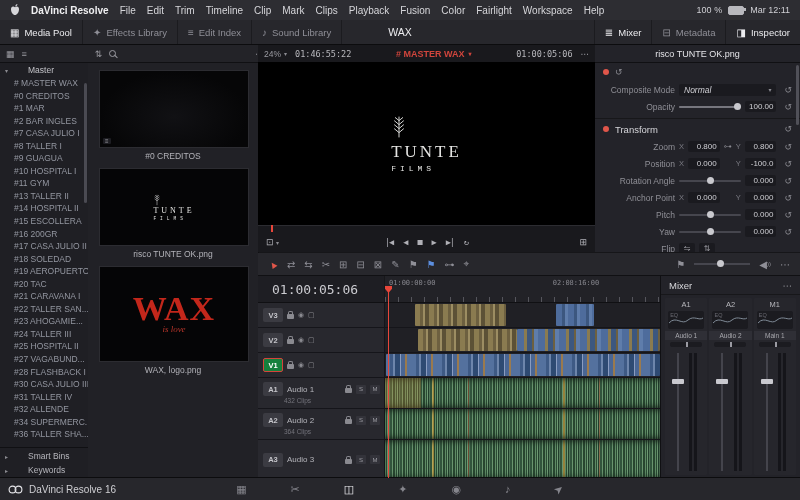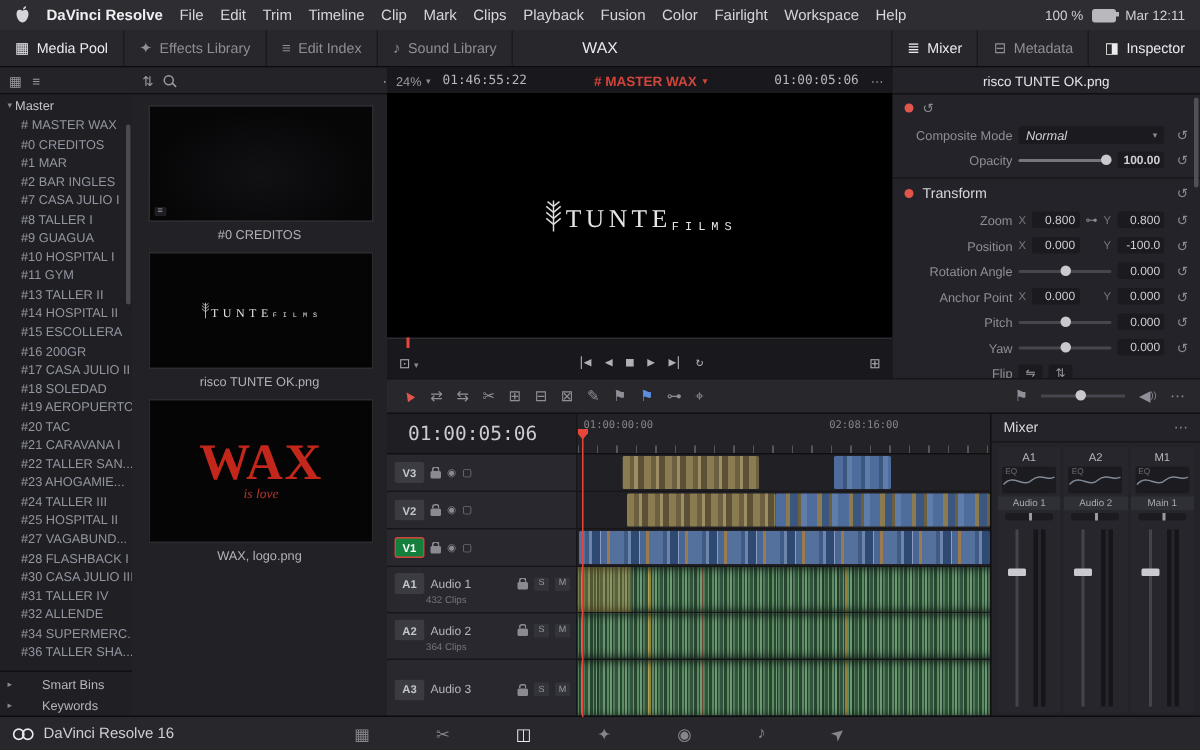--- a/index.html
+++ b/index.html
@@ -35,41 +35,41 @@
                display:flex;align-items:center;gap:7px;padding:0 6px;font-size:9px;color:#9a9aa1;}
   .ph-bin{display:flex;align-items:center;gap:3px;color:#c9c9ce;margin-top:36px;}
   .chev{font-size:6px;color:#8a8a90;}
   .ph-spacer{flex:1;}
   .search-glyph{width:5px;height:5px;border:1px solid #9a9aa1;border-radius:50%;position:relative;display:inline-block;}
   .search-glyph::after{content:'';position:absolute;width:4px;height:1px;background:#9a9aa1;transform:rotate(45deg);right:-3px;bottom:-1px;}
 
   
   .bins{position:absolute;top:63px;left:0;width:88px;bottom:22px;background:#1f1f24;
         border-right:1px solid #101013;display:flex;flex-direction:column;font-size:8.5px;}
-  .bin-root{display:flex;align-items:center;gap:2px;padding:2px 0 2px 5px;color:#c3c3c8;}
+  .bin-root{display:flex;align-items:center;gap:20px;padding:2px 0 2px 5px;color:#c3c3c8;}
   .bin-list{flex:1;overflow:hidden;}
   .bin-item{padding-left:14px;line-height:12.55px;white-space:nowrap;color:#9396a0;cursor:default;}
   .bin-foot{border-top:1px solid #101013;padding:1px 0;}
   .bin-sec{display:flex;align-items:center;gap:20px;padding:2px 0 2px 5px;color:#b5b5bb;}
   .vscroll{position:absolute;right:1px;top:20px;width:3px;height:120px;background:#4a4a52;border-radius:2px;}
 
   
   .thumbs{position:absolute;top:63px;left:88px;width:170px;bottom:22px;background:#212126;
           border-right:1px solid #101013;display:flex;flex-direction:column;align-items:center;overflow:hidden;}
   .thumb{margin-top:7px;width:148px;cursor:default;}
   .thumb-img{width:148px;height:76px;background:#050506;border:1px solid #2c2c31;position:relative;
              display:flex;align-items:center;justify-content:center;overflow:hidden;}
   .thumb-img.tall{height:94px;}
   .thumb-img.dark{background:radial-gradient(ellipse at 50% 60%, #111114 0%, #060607 70%);}
   .badge{position:absolute;left:3px;bottom:3px;font-size:6px;color:#9a9aa1;background:#1d1d22;
          padding:0 2px;border-radius:1px;}
   .thumb-cap{text-align:center;font-size:8.5px;color:#b2b2b8;margin-top:3px;white-space:nowrap;}
 
   
-  .tunte{display:flex;flex-direction:row;align-items:flex-end;color:#e4e4e2;}
+  .tunte{display:flex;flex-direction:column;align-items:flex-start;color:#e4e4e2;}
   .tunte .t1{font-family:"Liberation Serif",serif;letter-spacing:3px;}
   .tunte .t2{font-family:Liberation Mono, monospace;letter-spacing:4px;}
   .tunte.small .t1{font-size:8px;}
   .tunte.small .t2{font-size:4.5px;margin-top:1px;}
   .tunte.big .t1{font-size:17px;margin-top:3px;}
   .tunte.big .t2{font-size:8px;margin-top:2px;}
   .wax-t{font-family:"Liberation Serif",serif;font-weight:bold;color:#c3271b;font-size:34px;letter-spacing:1px;line-height:30px;}
   .wax-s{font-family:"Liberation Serif",serif;font-style:italic;color:#b5352a;font-size:9px;text-align:center;}
 
   
@@ -443,21 +443,21 @@
         </span>
       <span class="row-spacer"></span>
       <span class="reset" data-name="composite-mode-reset-icon">↺</span>
     </div>
     <div class="insp-row">
       <span class="insp-label" data-name="opacity-label">Opacity</span>
       <span class="slider" data-name="opacity-slider">
           <span class="fill" style="width:100%;"></span>
           <span class="knob" style="left:55px;"></span>
         </span>
-      <span class="valbox" data-name="opacity-value" style="width:34px;font-weight:bold;">100.00</span>
+      <span class="valbox" data-name="opacity-value" style="width:34px;">100.00</span>
       <span class="row-spacer"></span>
       <span class="reset" data-name="opacity-reset-icon">↺</span>
     </div>
 
     <div class="insp-sep"></div>
 
     <div class="insp-header">
       <span class="enable-dot" data-name="transform-enable-toggle"></span>
       <span class="insp-sec-label" data-name="transform-section-label">Transform</span>
       <span class="reset" data-name="transform-reset-icon">↺</span>

